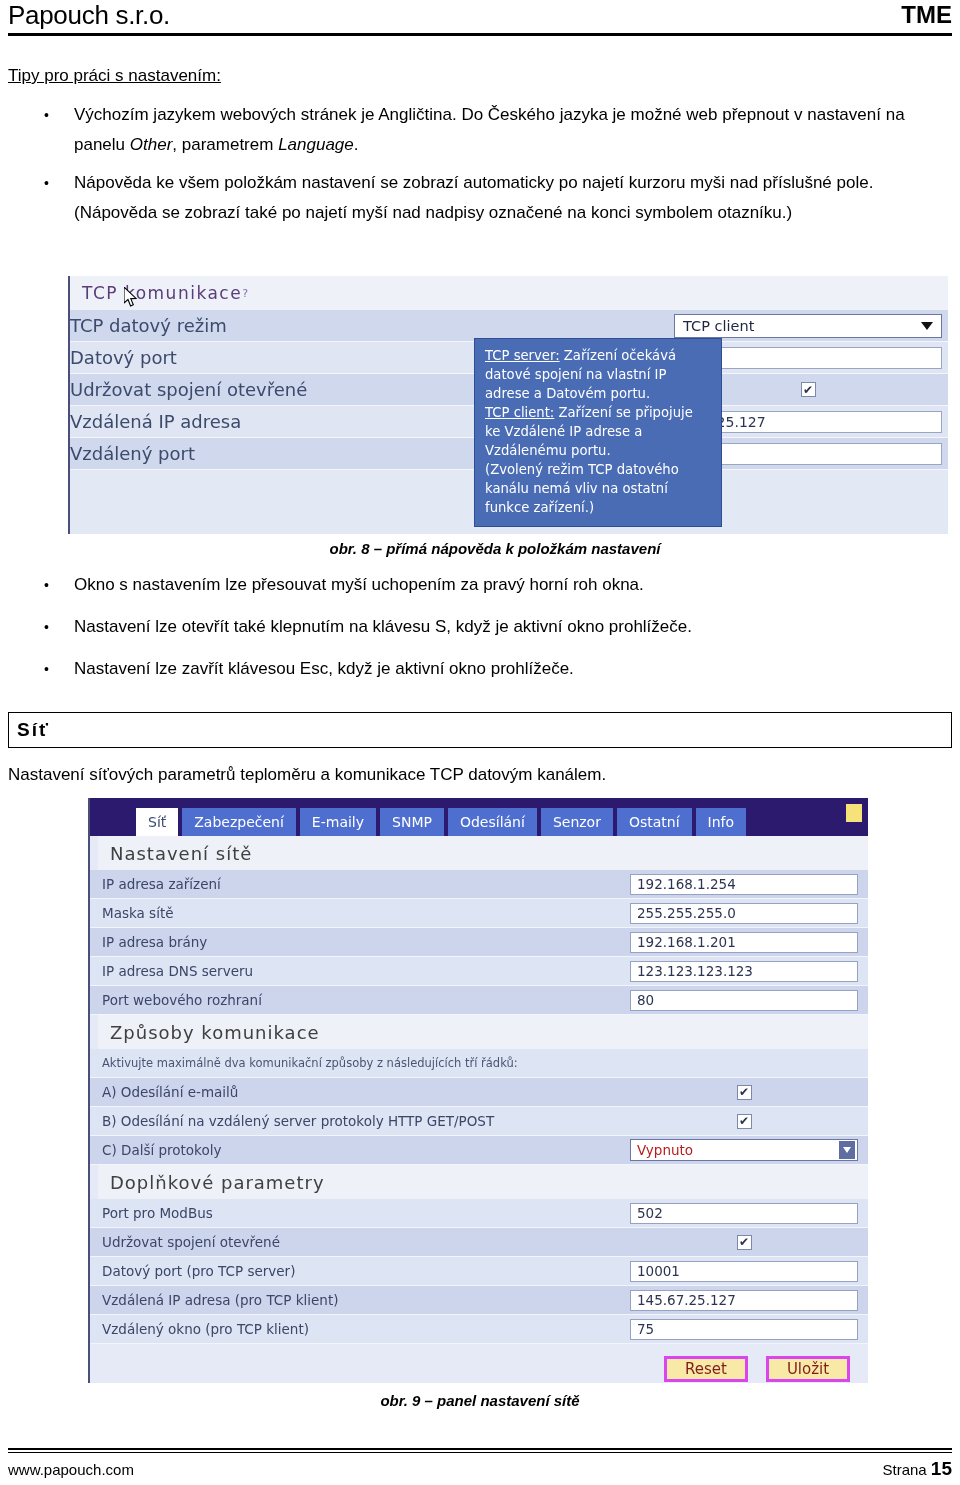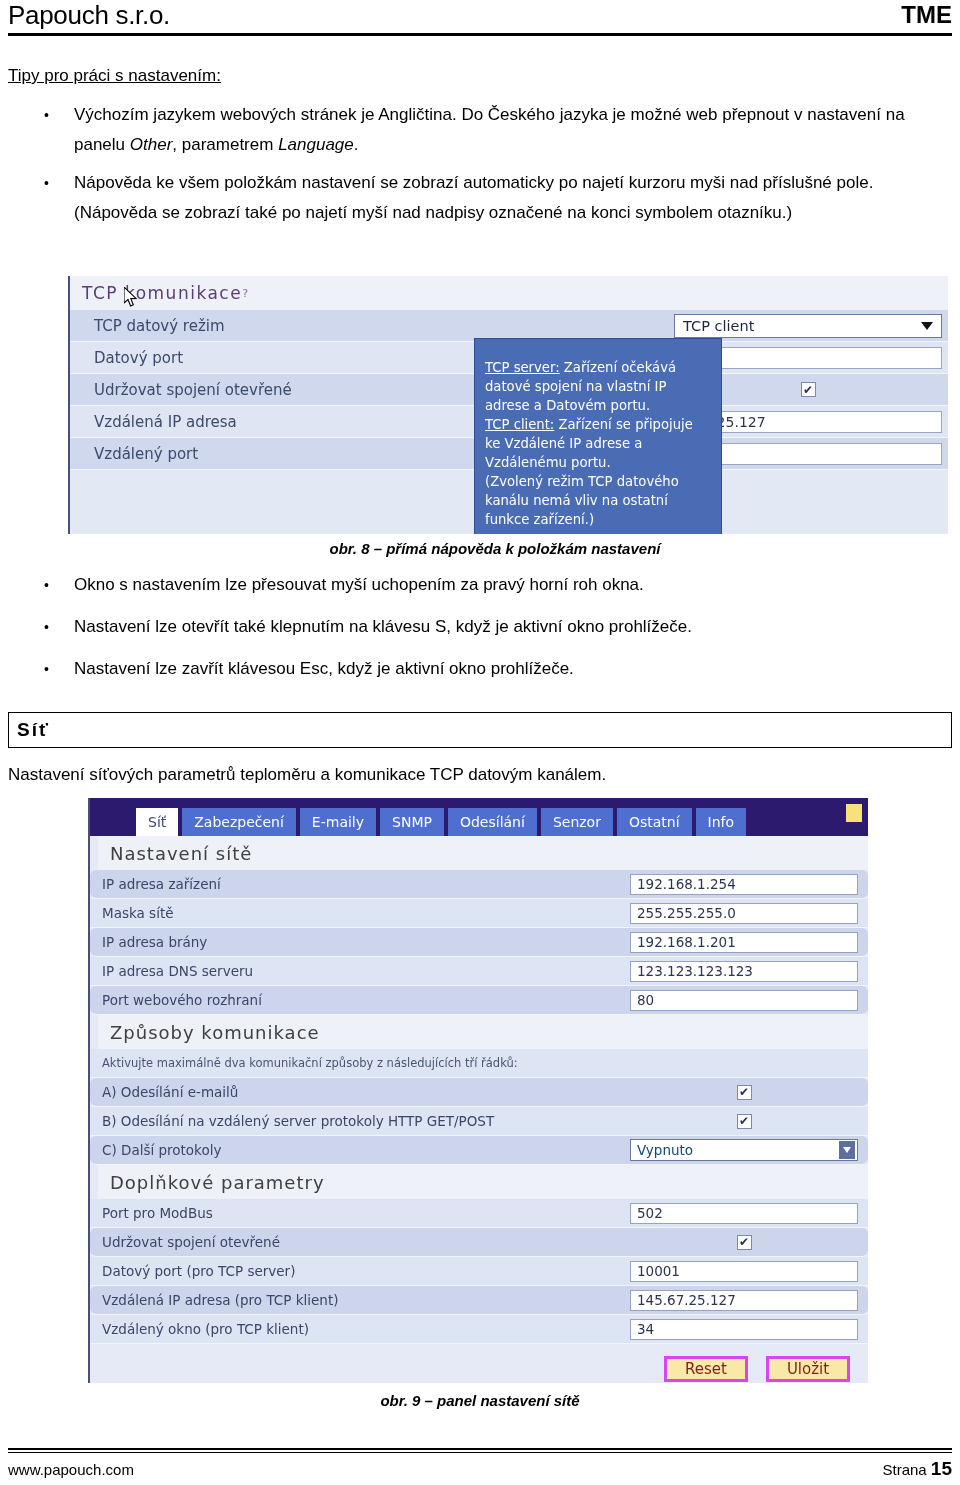--- a/index.html
+++ b/index.html
@@ -80,21 +80,21 @@
     padding-left: 12px; color: #5b3d78; font-size: 17px; letter-spacing: 1.5px;
   }
   .fig8 .panel-title sup { font-size: 11px; color: #8a6fa8; }
   .fig8 .row {
     position: relative; height: 32px; display: flex; align-items: center;
     border-bottom: 1px solid #f4f6fb;
   }
   .fig8 .row.odd  { background: #cfd8ed; }
   .fig8 .row.even { background: #dfe5f3; }
   .fig8 .row .lbl {
-    width: 600px; padding-left: 24px; color: #3c4a6b; font-size: 15px;
+    width: 600px; padding-left: 0; color: #3c4a6b; font-size: 18px;
   }
   .fig8 .filler { height: 64px; background: #e3e8f5; }
   .fig8 .ctrl { position: absolute; right: 6px; }
 
   .inp {
     background: #fff; border: 1px solid #9aa5c4; height: 22px;
     width: 268px; font-size: 14px; color: #2c3550;
     display: flex; align-items: center; padding-left: 6px;
     font-family: "DejaVu Sans", sans-serif;
   }
@@ -112,21 +112,21 @@
     width: 15px; height: 15px; background: #fff; border: 1px solid #7d88ab;
     display: flex; align-items: center; justify-content: center;
     font-size: 12px; color: #2b3352; line-height: 1;
   }
   .chkwrap { width: 268px; display: flex; justify-content: center; }
 
   
   .tooltip {
     position: absolute; left: 404px; top: 62px; width: 248px;
     background: #4a6cb5; border: 1px solid #2f4d92; color: #fff;
-    padding: 19px 10px 9px 10px; font-size: 13.2px; line-height: 19px;
+    padding: 7px 10px 9px 10px; font-size: 13.2px; line-height: 19px;
     font-family: "DejaVu Sans", sans-serif; z-index: 5;
   }
   .tooltip u { text-decoration: underline; }
 
   
   .cursor {
     position: absolute; left: 54px; top: 11px; width: 14px; height: 20px; z-index: 9;
   }
 
   
@@ -151,33 +151,33 @@
   }
 
   .sect-head {
     height: 34px; background: #eef1f8; display: flex; align-items: center;
     padding-left: 12px; color: #404040; font-size: 18px; letter-spacing: 1px; margin-left: 8px;
   }
   .frow {
     position: relative; height: 29px; display: flex; align-items: center;
     border-bottom: 1px solid #f2f5fb;
   }
-  .frow.odd  { background: #ccd5ec; border-radius: 6px; }
+  .frow.odd  { background: #ccd5ec; }
   .frow.even { background: #dde4f3; }
   .frow .lbl { padding-left: 12px; color: #3b4668; font-size: 13.5px; }
   .frow .note { padding-left: 12px; color: #4a5575; font-size: 11.5px; }
   .frow .ctrl2 { position: absolute; right: 10px; }
   .inp2 {
     background: #fff; border: 1px solid #97a2c2; height: 21px; width: 228px;
     font-size: 13.5px; color: #2b3450; display: flex; align-items: center;
     padding-left: 6px;
   }
   .sel2 {
     background: #fff; border: 1px solid #6b77a0; height: 22px; width: 228px;
-    font-size: 13.5px; color: #0c4a6e; display: flex; align-items: center;
+    font-size: 13.5px; color: #b91c1c; display: flex; align-items: center;
     padding-left: 6px; position: relative;
   }
   .sel2 .caret2 {
     position: absolute; right: 2px; top: 1px; width: 16px; height: 18px;
     background: #5e6ea0; display: flex; align-items: center; justify-content: center;
   }
   .sel2 .caret2 i {
     display: block; width: 0; height: 0;
     border-left: 4px solid transparent; border-right: 4px solid transparent;
     border-top: 6px solid #fff;
@@ -409,21 +409,21 @@
     </div>
     <div class="frow odd">
       <div class="lbl">Vzdálená IP adresa (pro TCP klient)</div>
       <div class="ctrl2">
         <div class="inp2">145.67.25.127</div>
       </div>
     </div>
     <div class="frow even">
       <div class="lbl">Vzdálený okno (pro TCP klient)</div>
       <div class="ctrl2">
-        <div class="inp2">34</div>
+        <div class="inp2">75</div>
       </div>
     </div>
 
     <div class="btnbar">
       <div class="btn">Reset</div>
       <div class="btn">Uložit</div>
     </div>
   </div>
 
   <div class="fig-caption" id="cap9">obr. 9 – panel nastavení sítě</div>

